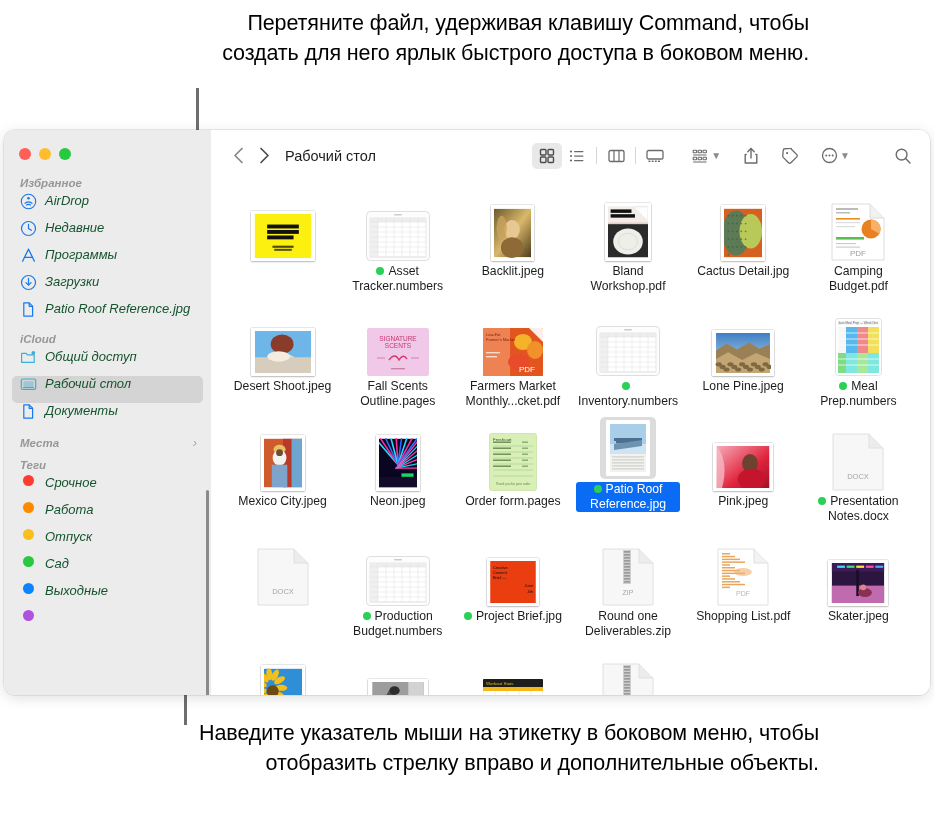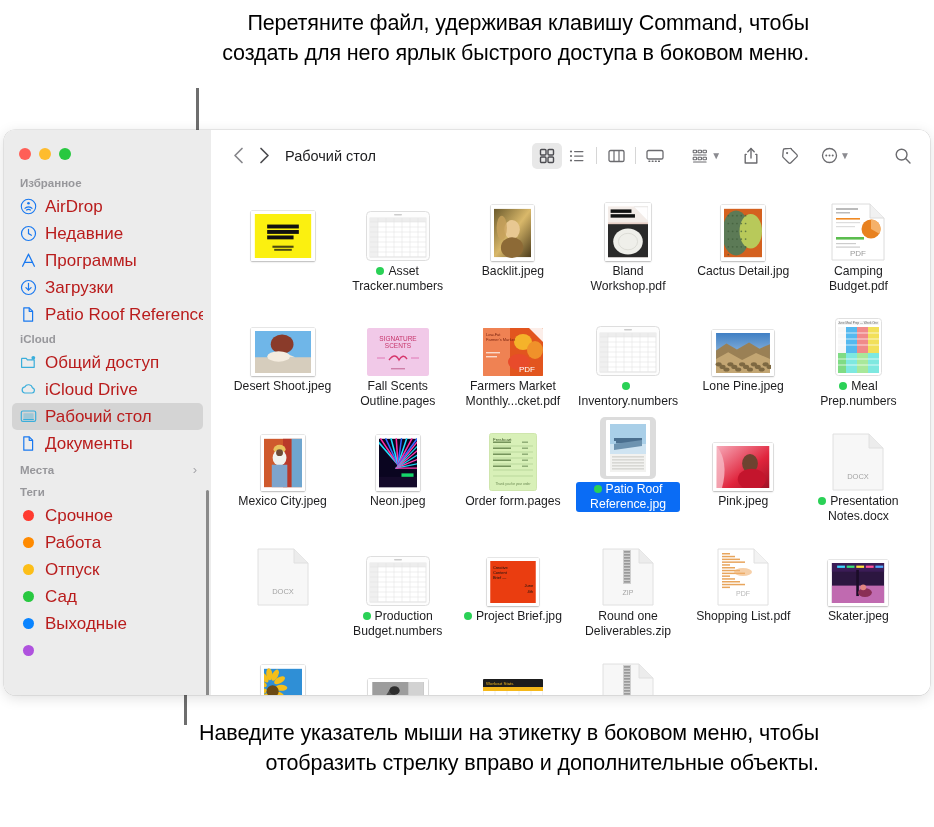--- a/index.html
+++ b/index.html
@@ -39,40 +39,41 @@
     display: flex;
   }
 
   
   #sidebar {
     width: 207px; flex: 0 0 207px;
     background: #ececec;
     padding-top: 12px;
     position: relative;
     overflow: hidden;
+    font-style: italic;
   }
   .traffic { display: flex; gap: 8px; padding: 6px 0 0 15px; margin-bottom: 17px; }
   .tl { width: 12px; height: 12px; border-radius: 50%; }
   .tl.red { background: #ff5f57; }
   .tl.yellow { background: #febc2e; }
   .tl.green { background: #28c840; }
 
   .sb-header {
     font-size: 11.5px; color: #97979b; font-weight: 600;
     padding: 0 0 4px 16px; margin-top: 5px;
     display: flex; align-items: center; justify-content: space-between;
     padding-right: 14px;
   }
   .sb-header .chev { color: #a6a6aa; font-size: 13px; font-weight: 500; }
 
   .sb-item {
-    display: flex; align-items: center; gap: 8px;
+    display: flex; align-items: flex-start; gap: 8px;
     height: 27px; margin: 0 8px; padding-left: 8px;
     border-radius: 5px;
-    font-size: 17px; color: #b91c1c;
+    font-size: 13px; color: #14532d;
     white-space: nowrap; overflow: hidden;
   }
   .sb-item.selected { background: #d4d4d4; }
   .sb-ico { width: 17px; height: 17px; flex: 0 0 17px; display: block; }
   .tagdot { width: 11px; height: 11px; border-radius: 50%; flex: 0 0 11px; margin-left: 3px; margin-right: 3px;}
 
   #sb-scroll {
     position: absolute; right: 2px; top: 360px;
     width: 3px; height: 330px; border-radius: 2px;
     background: #8a8a8a;
@@ -188,26 +189,20 @@
           <div class="sb-header">
             <span>iCloud</span>
           </div>
           <div class="sb-item">
             <span class="sb-ico"><svg xmlns="http://www.w3.org/2000/svg" width="17" height="17" viewBox="0 0 17 17">
                 <path d="M1.6 4.3 h4.6 l1.2 1.5 h3.8" fill="none" stroke="#3aaedb" stroke-width="1.2" stroke-linejoin="round"></path>
       <path d="M1.6 4.3 v9 h12.6 v-7.5 h-3.2" fill="none" stroke="#3aaedb" stroke-width="1.2" stroke-linejoin="round"></path>
       <circle cx="13.3" cy="3.8" r="1.9" fill="#3aaedb"></circle>
               </svg></span>
             <span>Общий доступ</span>
-          </div>
-          <div class="sb-item">
-            <span class="sb-ico"><svg xmlns="http://www.w3.org/2000/svg" width="17" height="17" viewBox="0 0 17 17">
-                <path d="M4.6 12 a3.1 3.1 0 0 1 .25 -6.1 a4.1 4.1 0 0 1 7.6 1 a2.6 2.6 0 0 1 -.35 5.1 z" fill="none" stroke="#3aaedb" stroke-width="1.2" stroke-linejoin="round"></path>
-              </svg></span>
-            <span>iCloud Drive</span>
           </div>
           <div class="sb-item selected">
             <span class="sb-ico"><svg xmlns="http://www.w3.org/2000/svg" width="17" height="17" viewBox="0 0 17 17">
                 <rect x="1.3" y="3" width="14.4" height="10.3" rx="1.6" fill="none" stroke="#3aaedb" stroke-width="1.2"></rect>
       <rect x="3.4" y="5.2" width="10.2" height="5" rx=".7" fill="#3aaedb" opacity=".35"></rect>
       <line x1="3.2" y1="11.4" x2="13.8" y2="11.4" stroke="#3aaedb" stroke-width="1.1"></line>
               </svg></span>
             <span>Рабочий стол</span>
           </div>
           <div class="sb-item">

